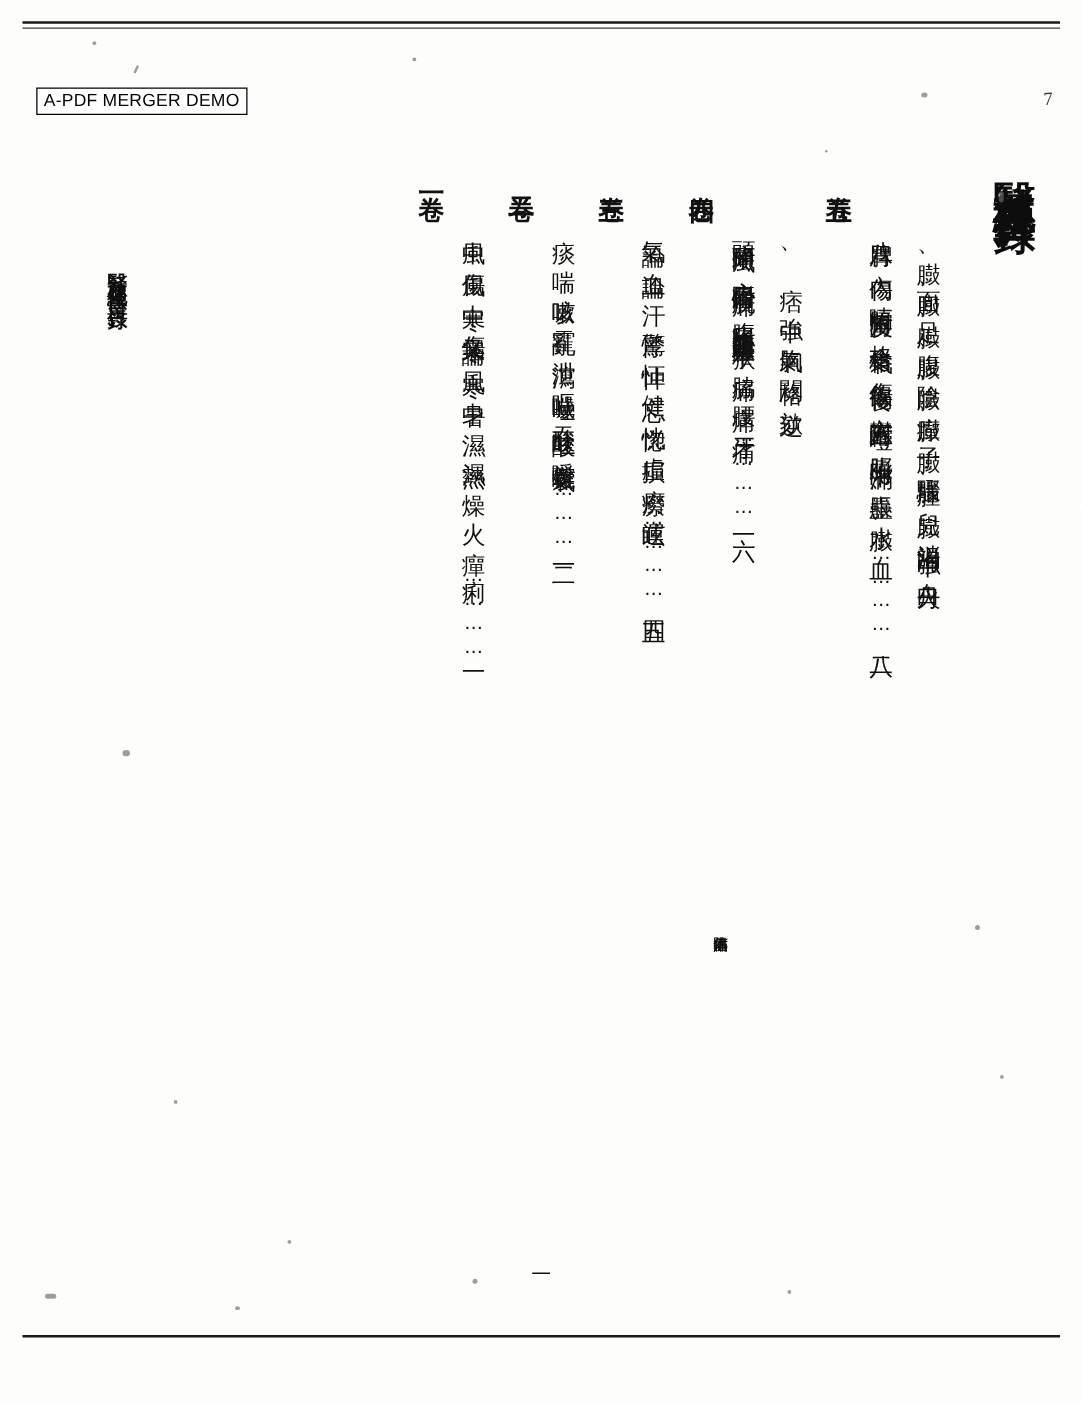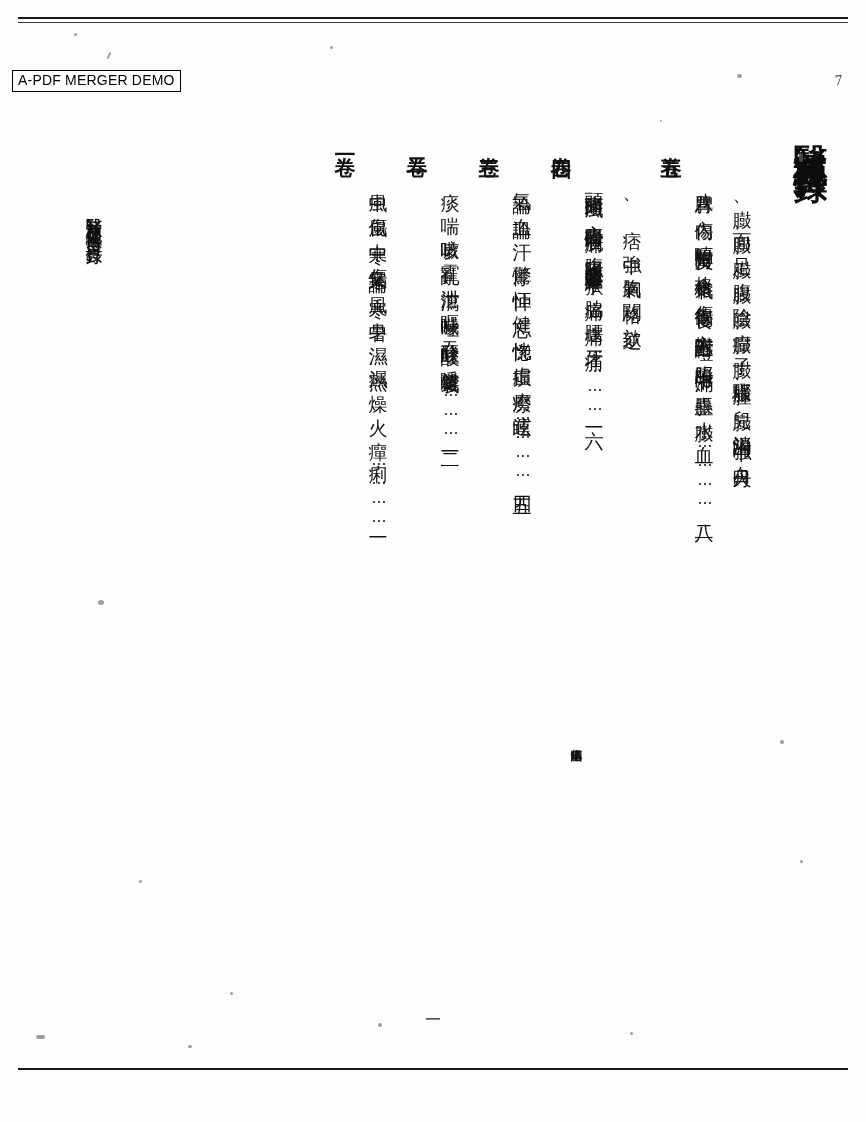--- a/index.html
+++ b/index.html
@@ -40,21 +40,21 @@
   .rule-bottom {
     position: absolute;
     left: 18px; top: 1068px;
     width: 830px; height: 2px;
     background: #1a1a1a;
   }
 
   
   .watermark {
     position: absolute;
-    left: 12px;
+    left: 29px;
     top: 70px;
     border: 1px solid #000;
     padding: 2px 5px 3px 5px;
     font-family: "Liberation Sans", sans-serif;
     font-size: 14px;
     letter-spacing: .2px;
     color: #000;
     background: #fff;
     line-height: 1.1;
     white-space: nowrap;

